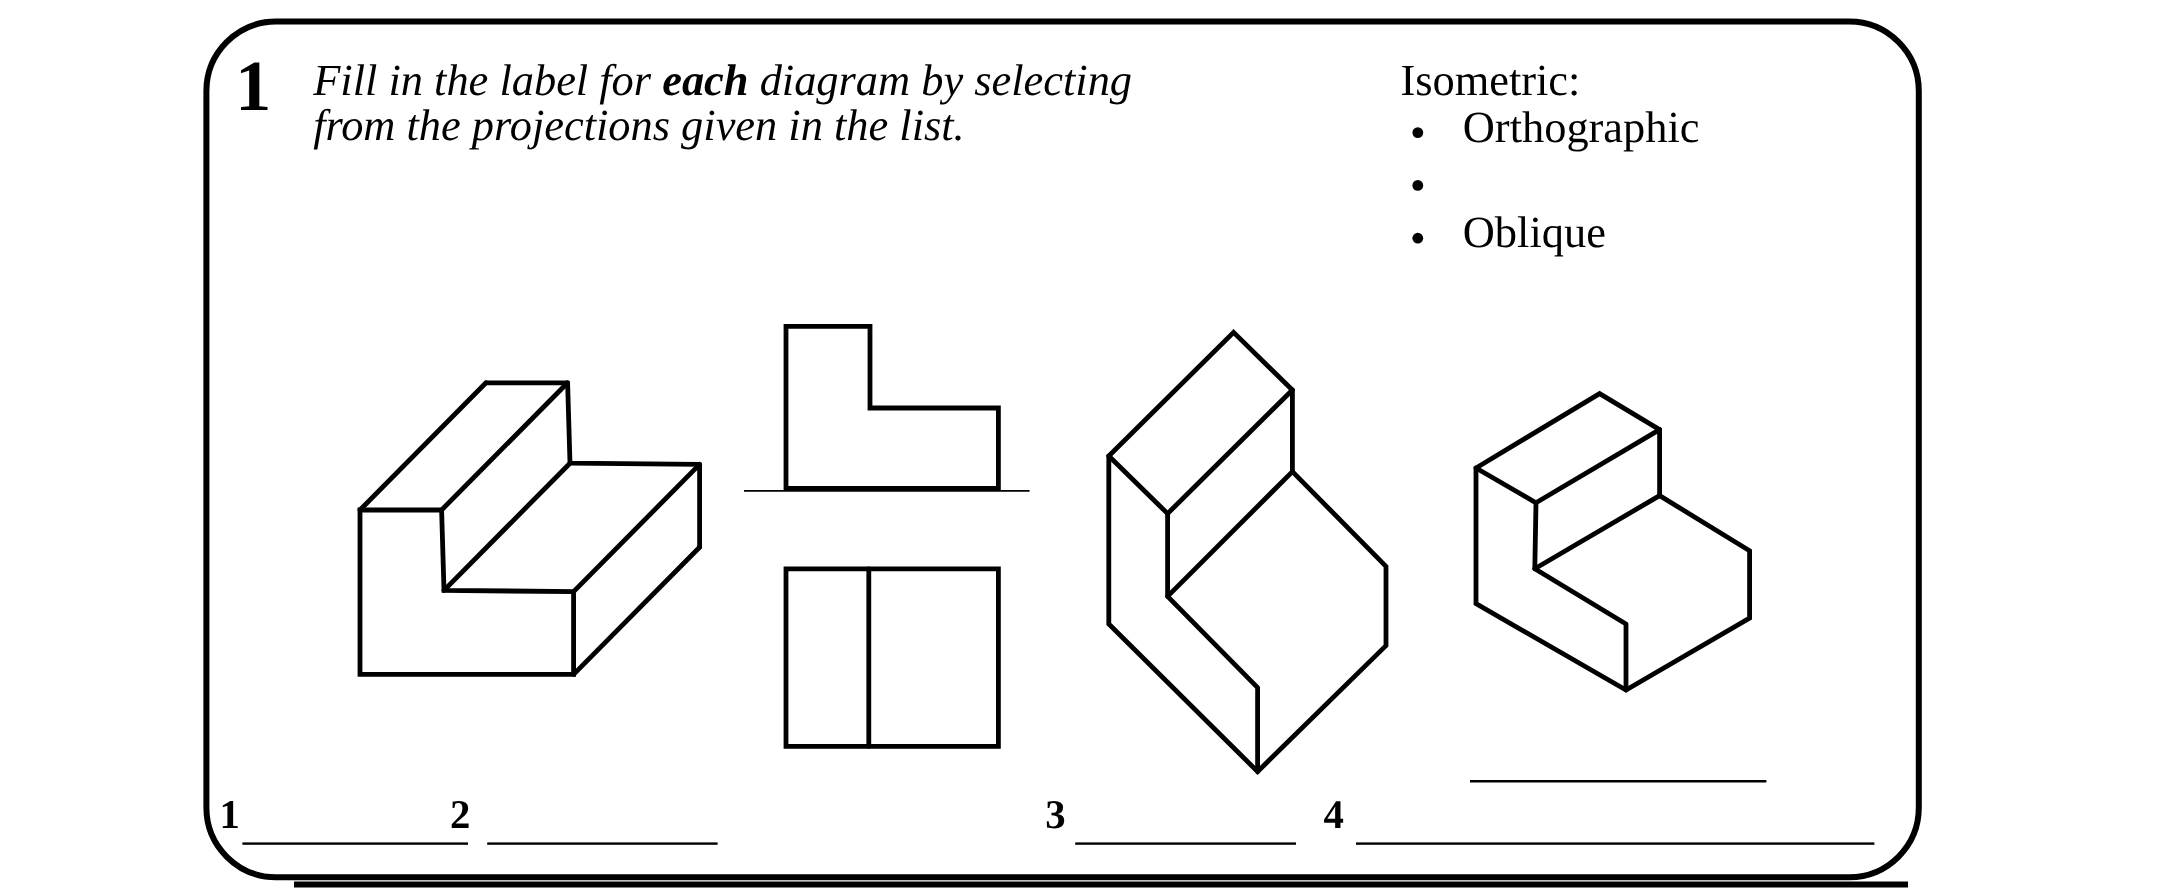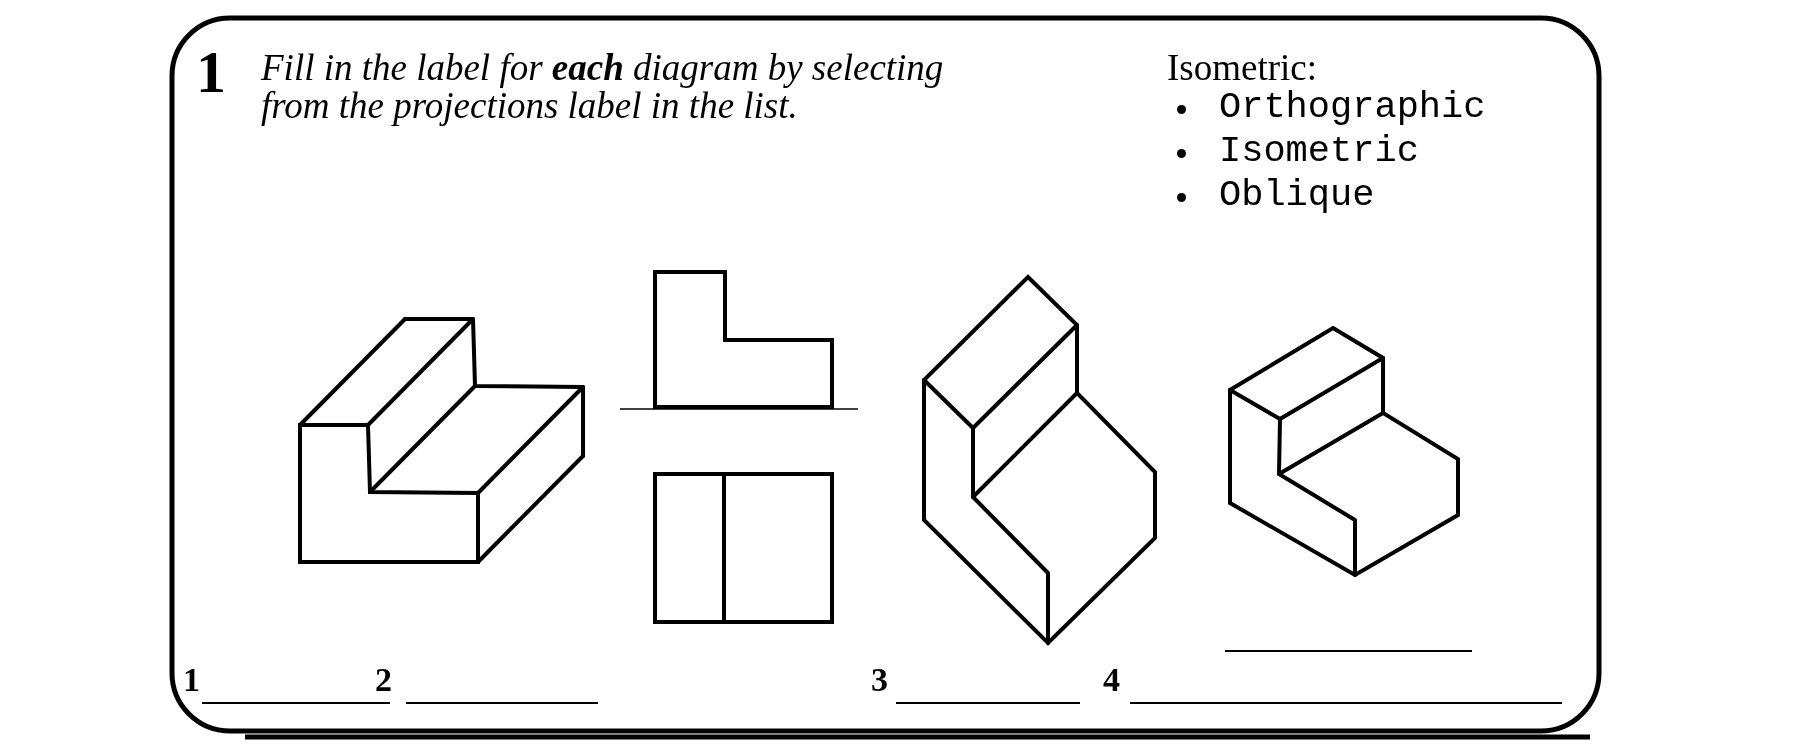--- a/index.html
+++ b/index.html
@@ -7,21 +7,21 @@
     width:1818px;height:746px;position:relative;overflow:hidden;
     background:#ffffff;color:#000;
     font-family:"Liberation Serif", serif;
   }
   .abs{position:absolute;}
   #diagram-canvas{position:absolute;left:0;top:0;}
   .q-number{left:196px;top:42px;font-size:60px;font-weight:bold;line-height:1;}
   .prompt{left:261px;top:49px;font-size:37px;line-height:38px;white-space:nowrap;font-style:italic;}
   .prompt b{font-weight:bold;}
   .proj-title{left:1167px;top:49px;font-size:37px;line-height:38px;}
-  .proj-items{left:1177px;top:85px;font-size:37px;font-family:Liberation Mono, monospace;}
+  .proj-items{left:1177px;top:85px;font-size:37px;}
   .proj-item{height:44px;line-height:44px;white-space:nowrap;}
   .bullet{display:inline-block;width:9px;height:9px;border-radius:50%;
           background:#000;margin-right:33px;vertical-align:3px;}
   .ans-num{top:663px;font-size:34px;font-weight:bold;line-height:34px;}
   .ans-blank{top:680px;height:22px;border-bottom:2.5px solid #000;}
   #ans-num-1{left:183px;} #ans-num-2{left:375px;} #ans-num-3{left:871px;} #ans-num-4{left:1103px;}
   #ans-blank-1{left:202px;width:188px;}
   #ans-blank-2{left:406px;width:192px;}
   #ans-blank-3{left:896px;width:184px;}
   #ans-blank-4{left:1130px;width:432px;}
@@ -63,31 +63,31 @@
         <polyline points="1230 390 1280 419 1279 474 1355 520 1355 575" fill="none" stroke="#000000" stroke-width="4" stroke-linecap="round" stroke-linejoin="round"></polyline>
         <polyline points="1279 474 1383 413" fill="none" stroke="#000000" stroke-width="4" stroke-linecap="round" stroke-linejoin="round"></polyline>
       </g>
     </g>
 </svg>
 
 <div class="abs q-number">1</div>
 
 <div class="abs prompt">
   <span>Fill in the label for </span><b>each</b><span> diagram by selecting</span><br>
-  <span>from the projections label in the list.</span>
+  <span>from the projections given in the list.</span>
 </div>
 
 <div class="abs proj-title">Isometric:</div>
 
 <div class="abs proj-items">
   <div class="proj-item">
     <span class="bullet"></span><span>Orthographic</span>
   </div>
   <div class="proj-item">
-    <span class="bullet"></span><span>Isometric</span>
+    <span class="bullet"></span>
   </div>
   <div class="proj-item">
     <span class="bullet"></span><span>Oblique</span>
   </div>
 </div>
 
 <div class="abs ans-num" id="ans-num-1">1</div>
 <div class="abs ans-blank" id="ans-blank-1"></div>
 
 <div class="abs ans-num" id="ans-num-2">2</div>

